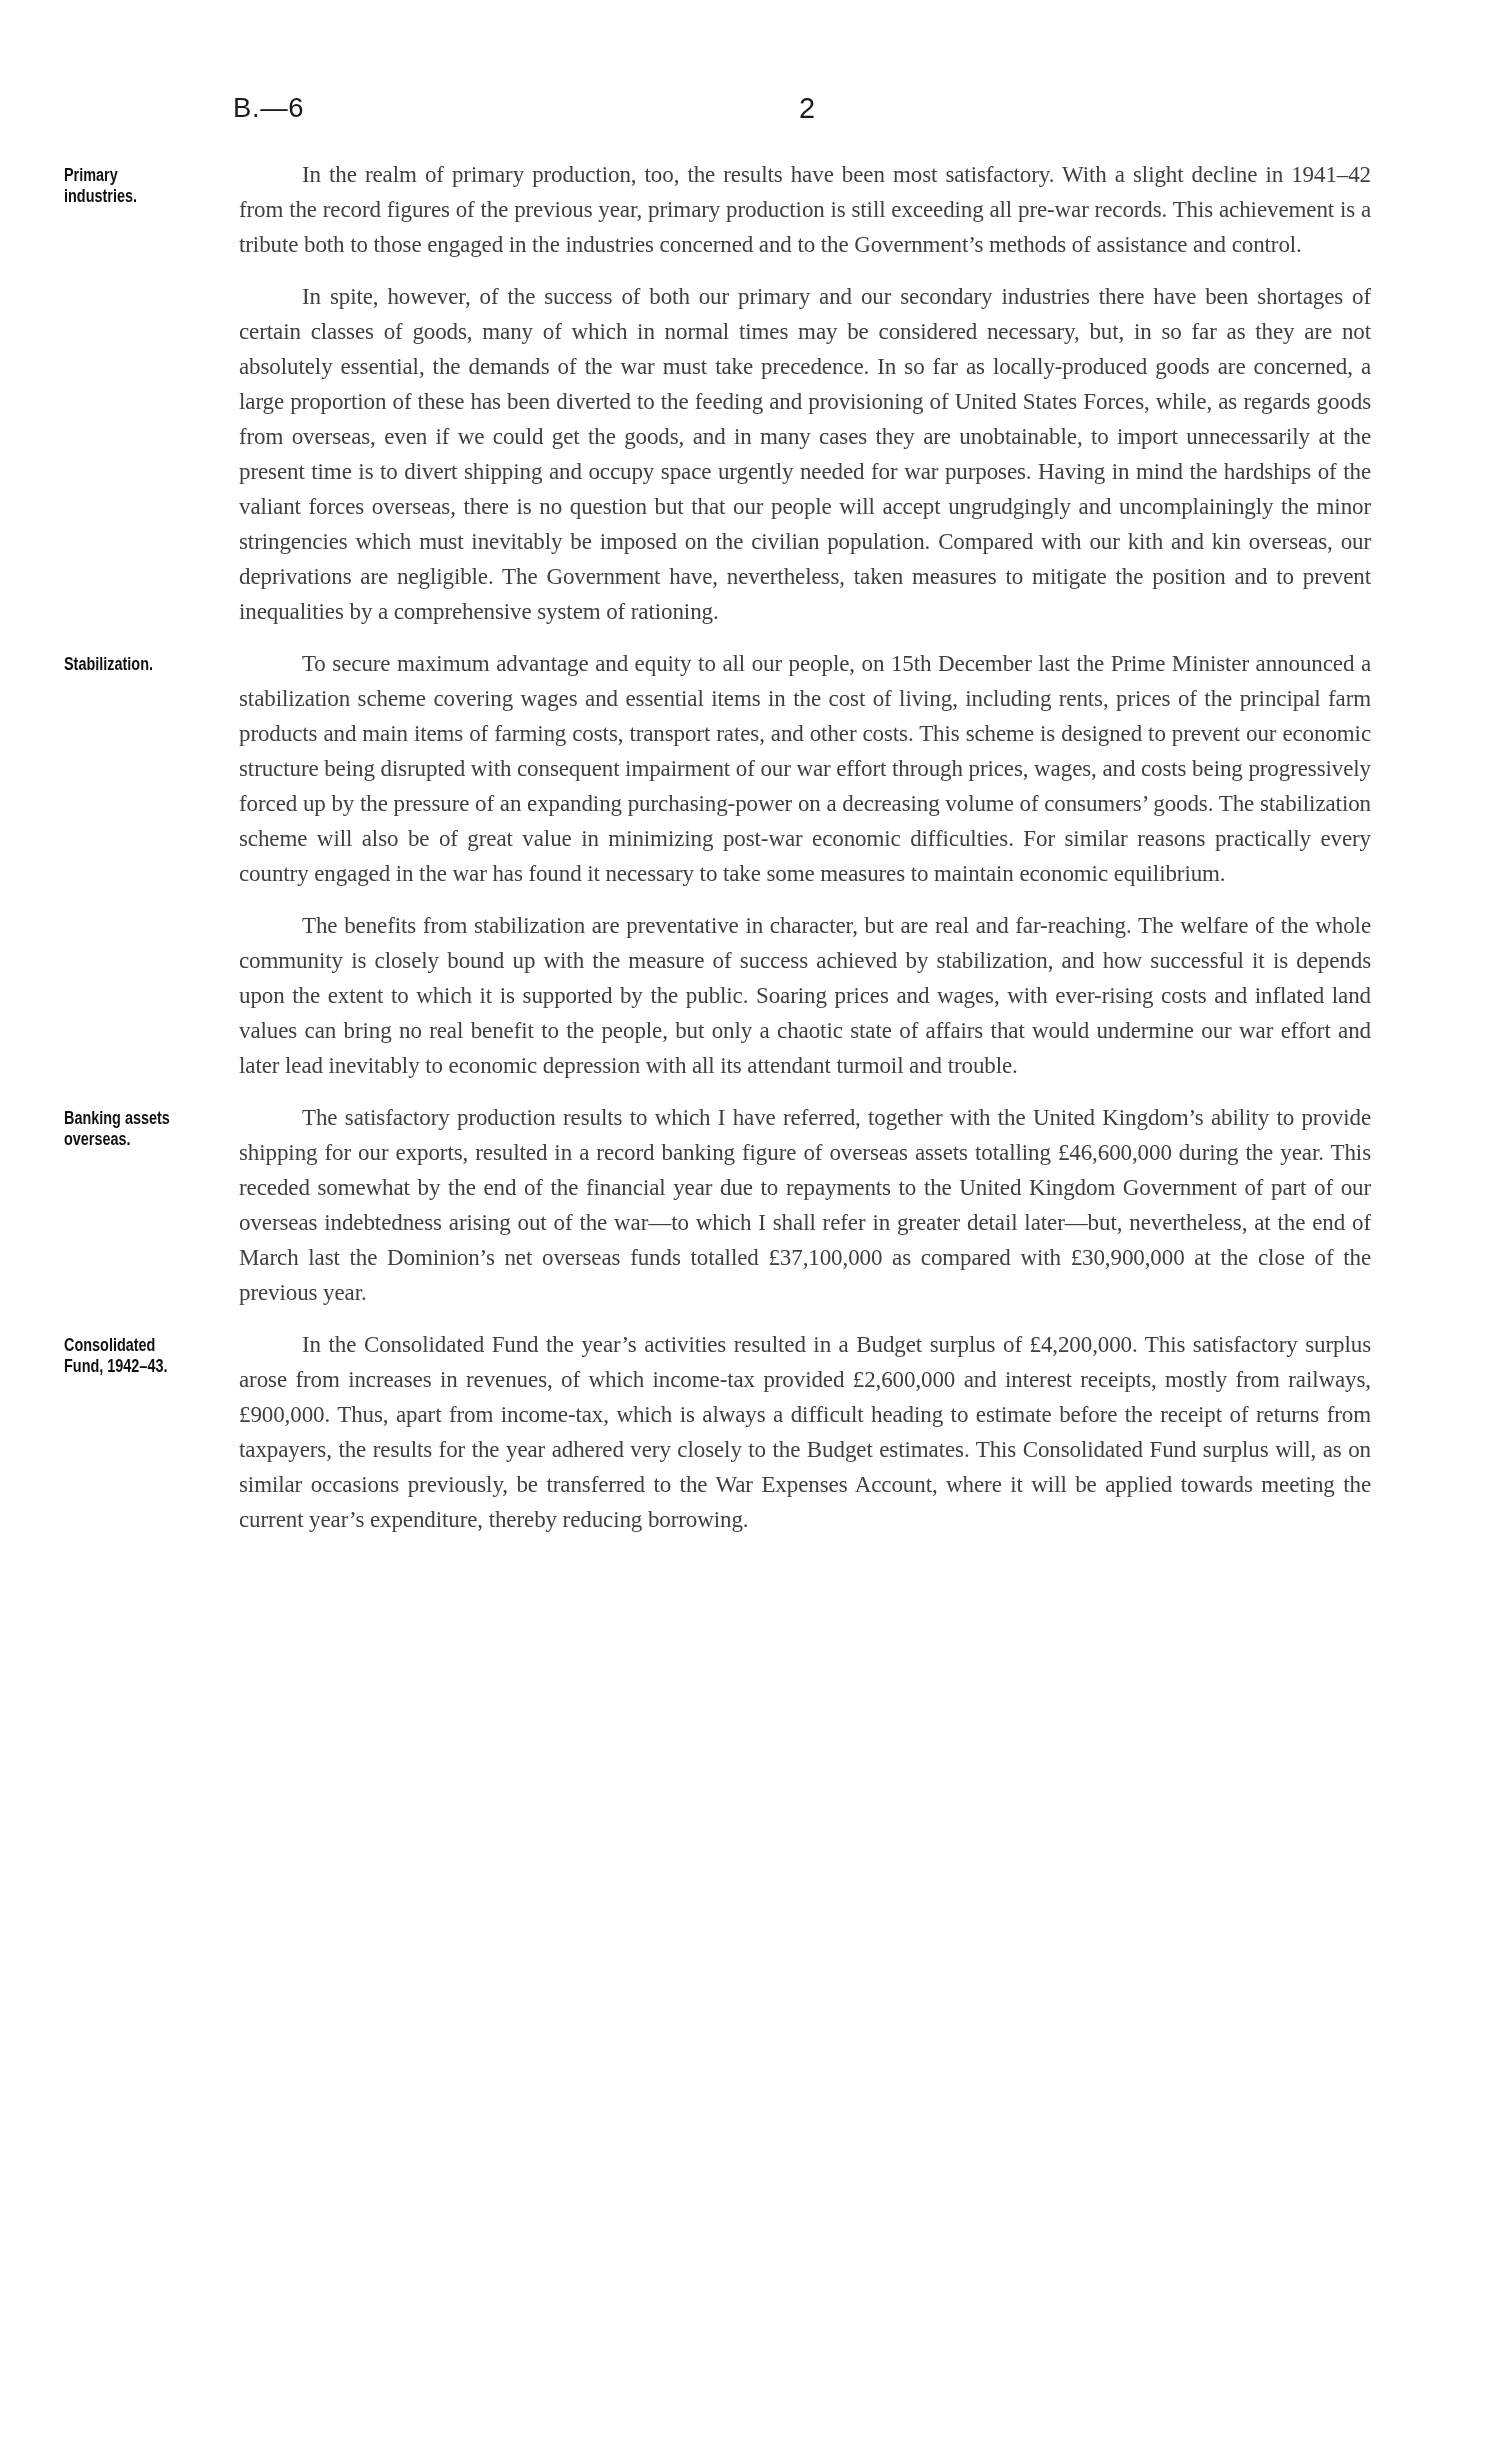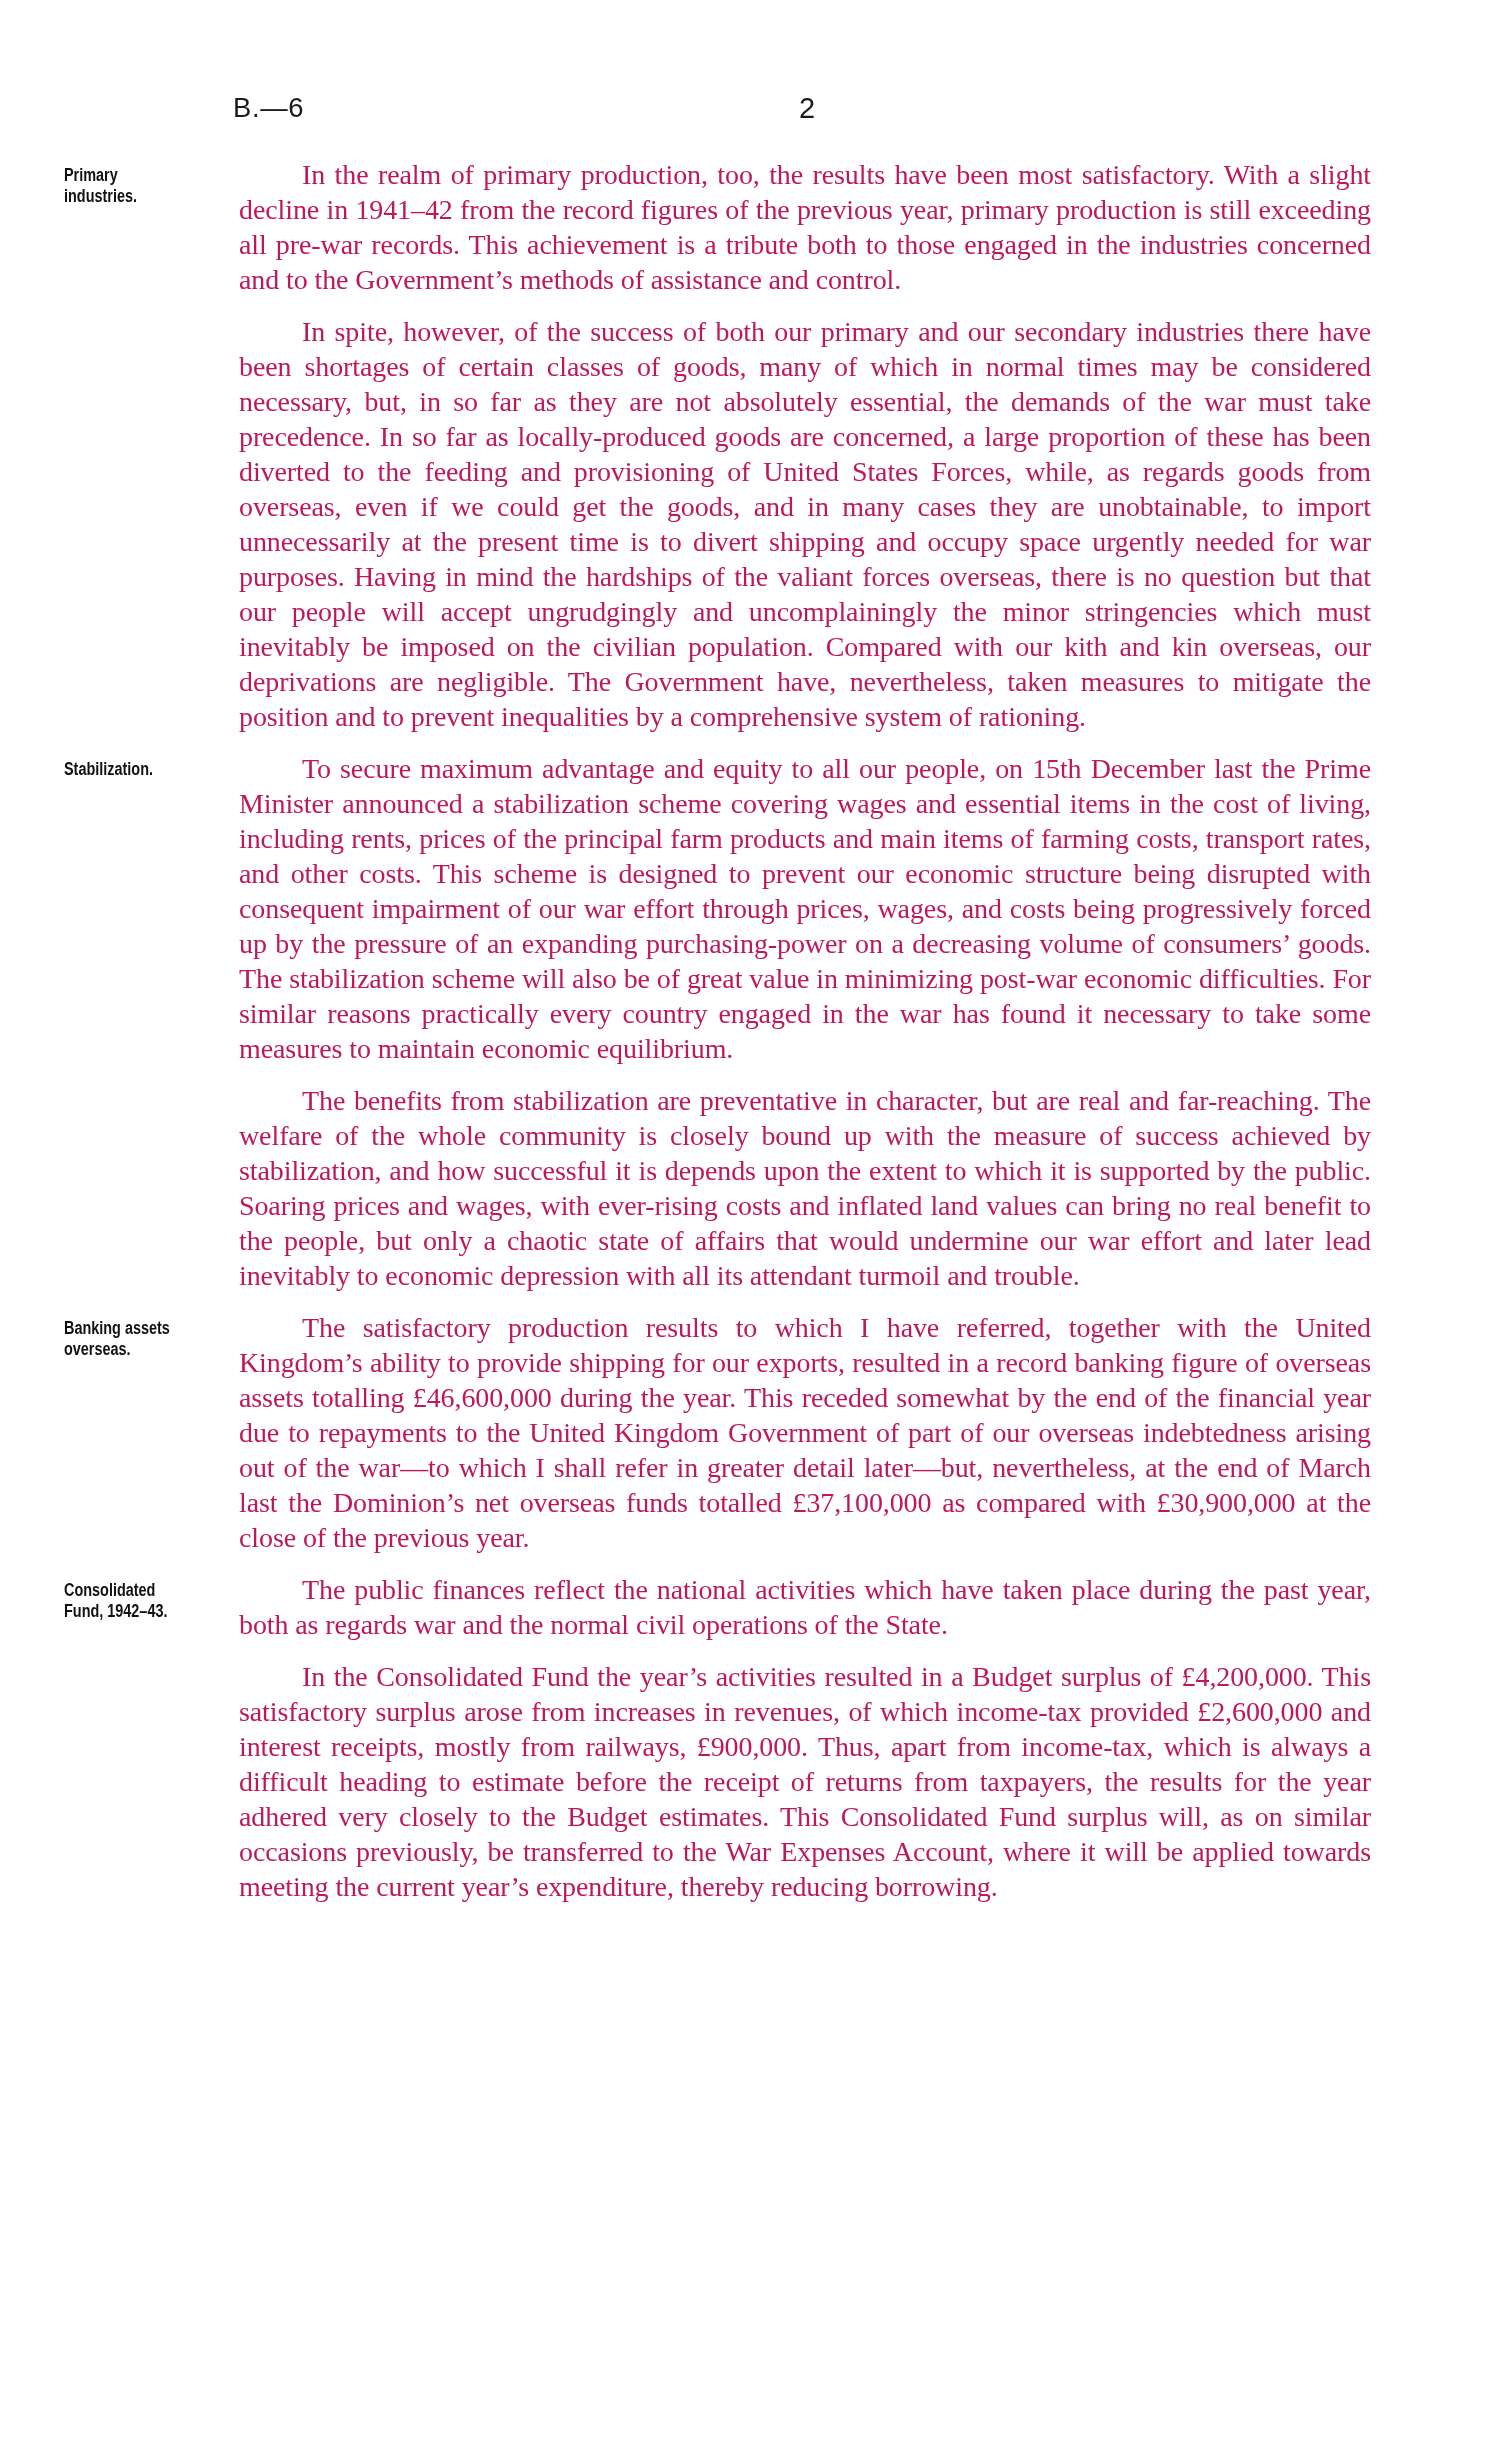--- a/index.html
+++ b/index.html
@@ -50,25 +50,25 @@
     line-height: 21px;
     transform: scaleX(0.82);
     transform-origin: left top;
     color: #111;
   }
   .para {
     margin: 0 0 17px 0;
     margin-left: 239px;
     width: 1132px;
     font-family: "Liberation Serif", serif;
-    font-size: 28px;
+    font-size: 23px;
     line-height: 35px;
     text-align: justify;
     text-indent: 63px;
-    color: #be185d;
+    color: #404040;
     letter-spacing: -0.1px;
   }
   .s-primary .sidenote { top: 7.8px; }
   .s-stab .sidenote { top: 7.8px; }
   .s-bank .sidenote { top: 7.8px; }
   .s-cons .sidenote { top: 7.8px; }
 </style>
 </head>
 <body>
 
@@ -102,18 +102,17 @@
       <div>overseas.</div>
     </div>
     <p class="para">The satisfactory production results to which I have referred, together with the United Kingdom’s ability to provide shipping for our exports, resulted in a record banking figure of overseas assets totalling £46,600,000 during the year. This receded somewhat by the end of the financial year due to repayments to the United Kingdom Government of part of our overseas indebtedness arising out of the war—to which I shall refer in greater detail later—but, nevertheless, at the end of March last the Dominion’s net overseas funds totalled £37,100,000 as compared with £30,900,000 at the close of the previous year.</p>
   </div>
 
   <div class="section s-cons">
     <div class="sidenote">
       <div>Consolidated</div>
       <div>Fund, 1942–43.</div>
     </div>
-    <p class="para">The public finances reflect the national activities which have taken place during the past year, both as regards war and the normal civil operations of the State.</p>
     <p class="para">In the Consolidated Fund the year’s activities resulted in a Budget surplus of £4,200,000. This satisfactory surplus arose from increases in revenues, of which income-tax provided £2,600,000 and interest receipts, mostly from railways, £900,000. Thus, apart from income-tax, which is always a difficult heading to estimate before the receipt of returns from taxpayers, the results for the year adhered very closely to the Budget estimates. This Consolidated Fund surplus will, as on similar occasions previously, be transferred to the War Expenses Account, where it will be applied towards meeting the current year’s expenditure, thereby reducing borrowing.</p>
   </div>
 
 </div>
 
 
 </body></html>

